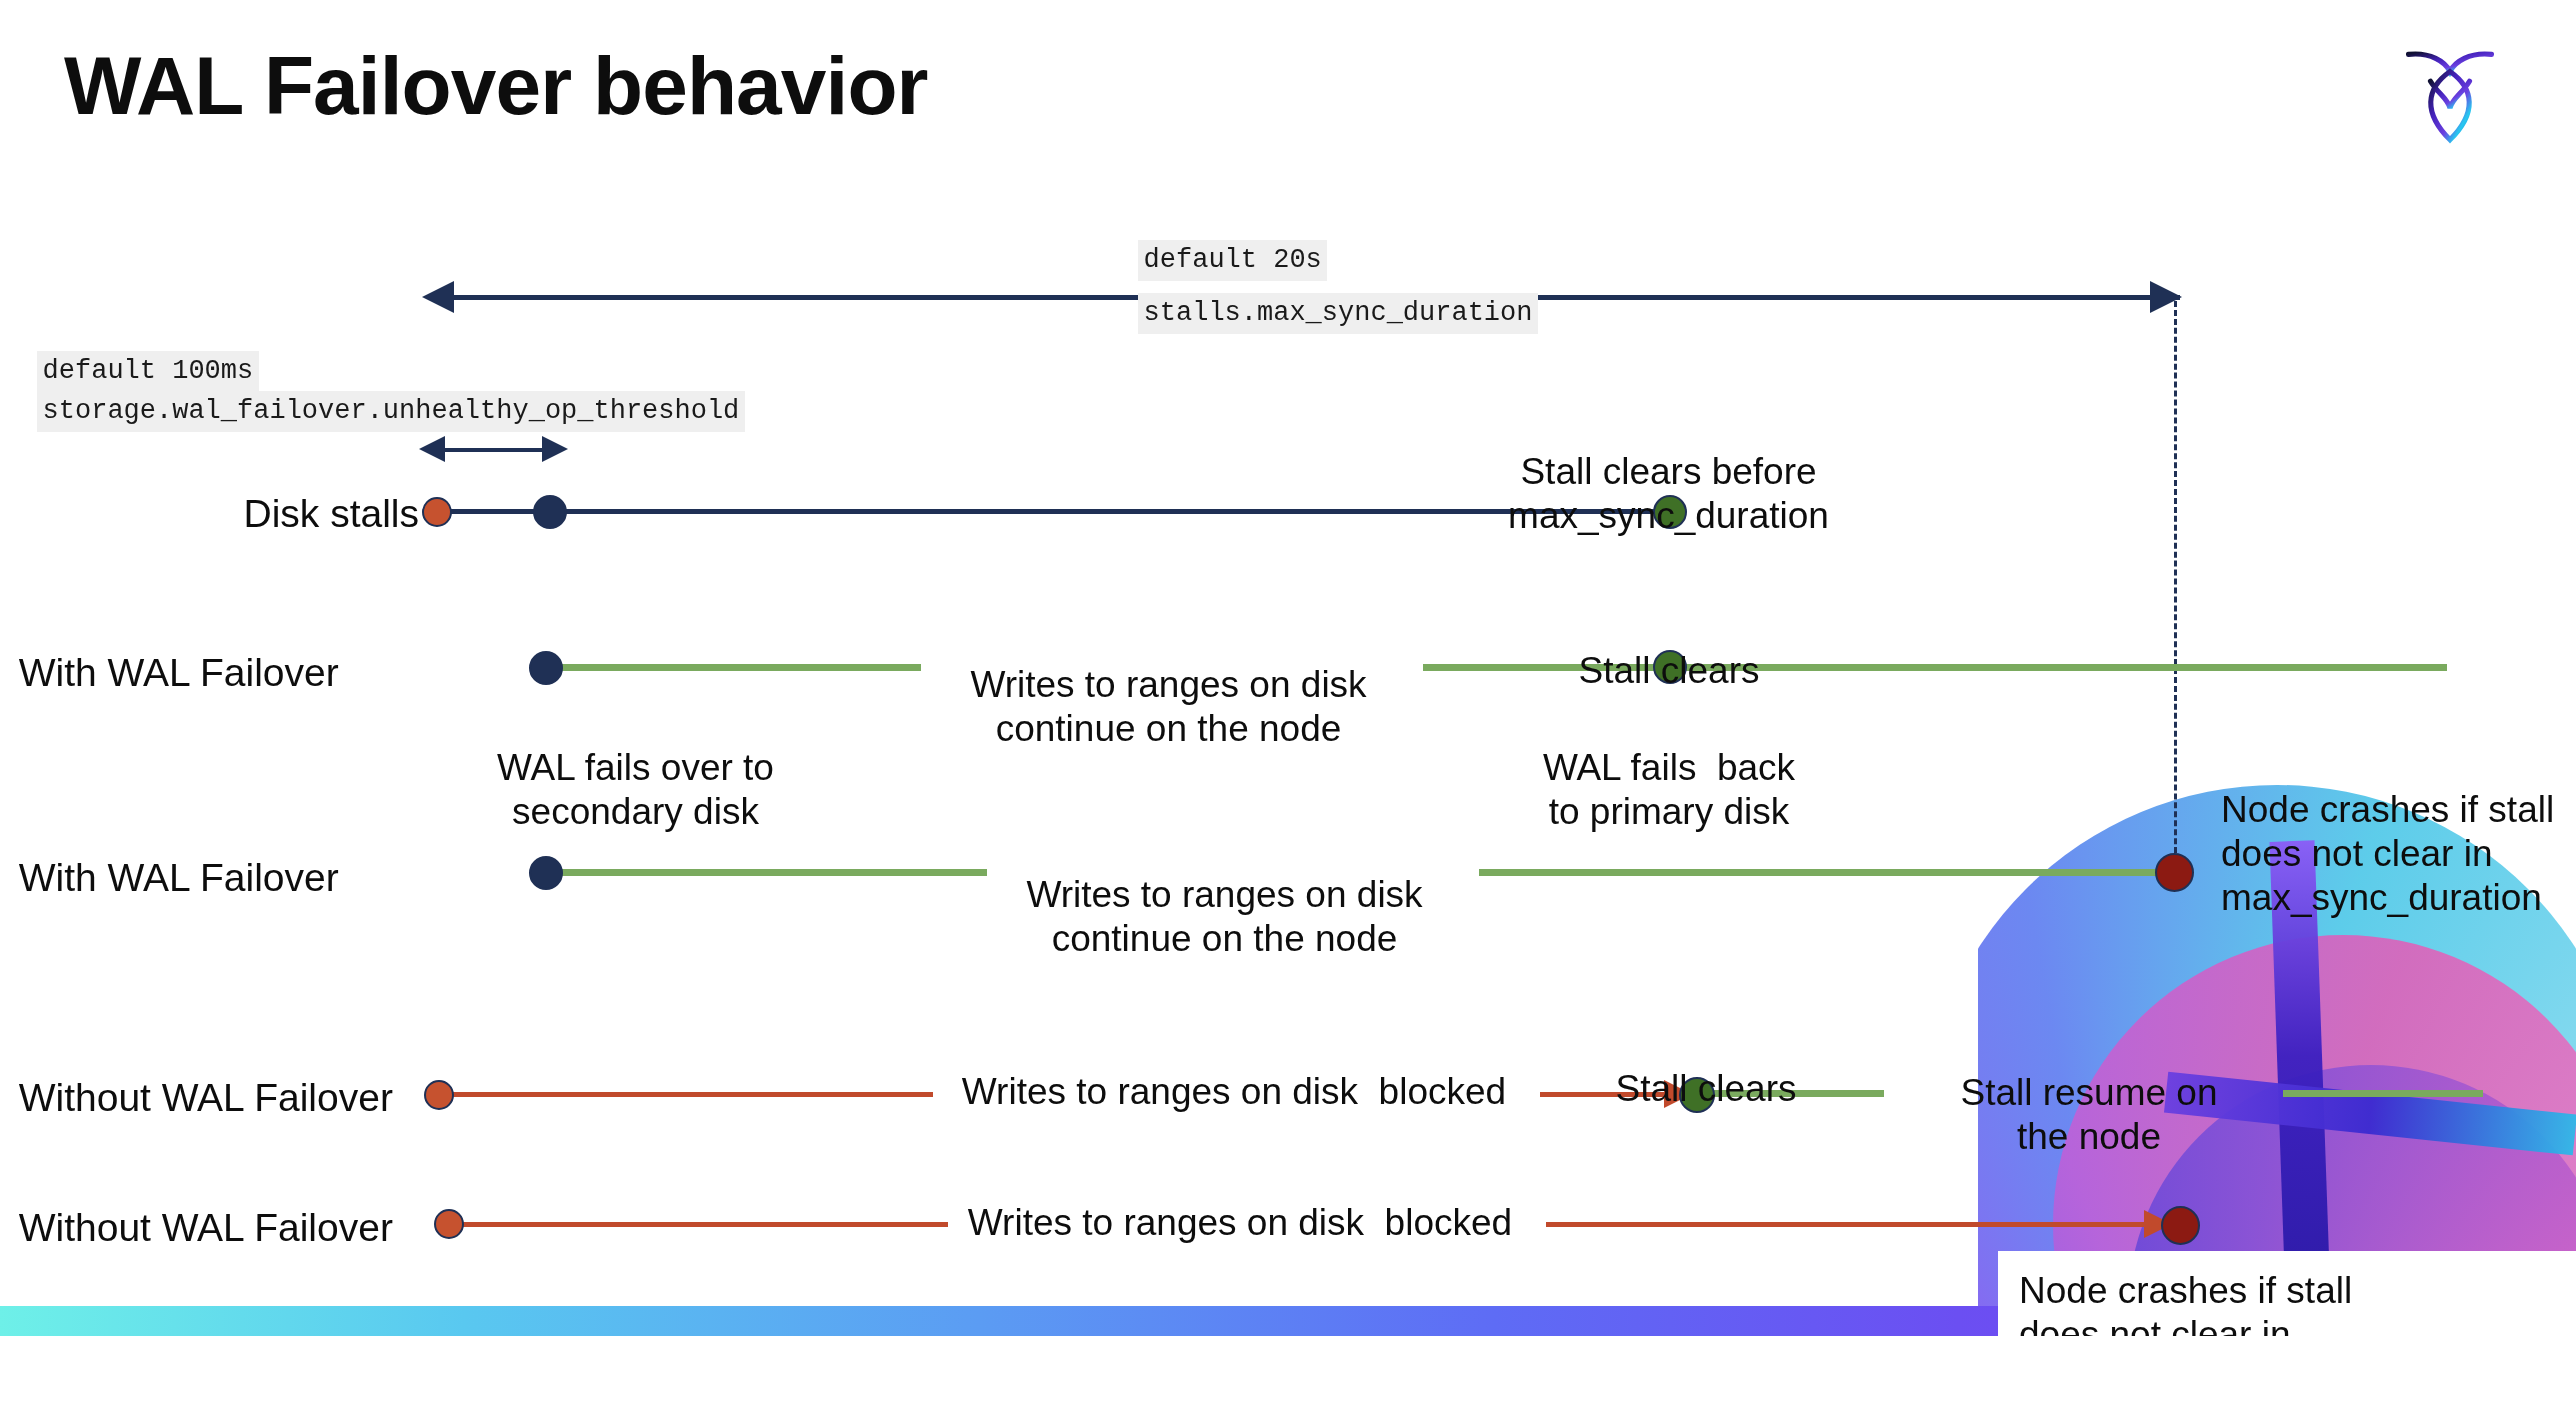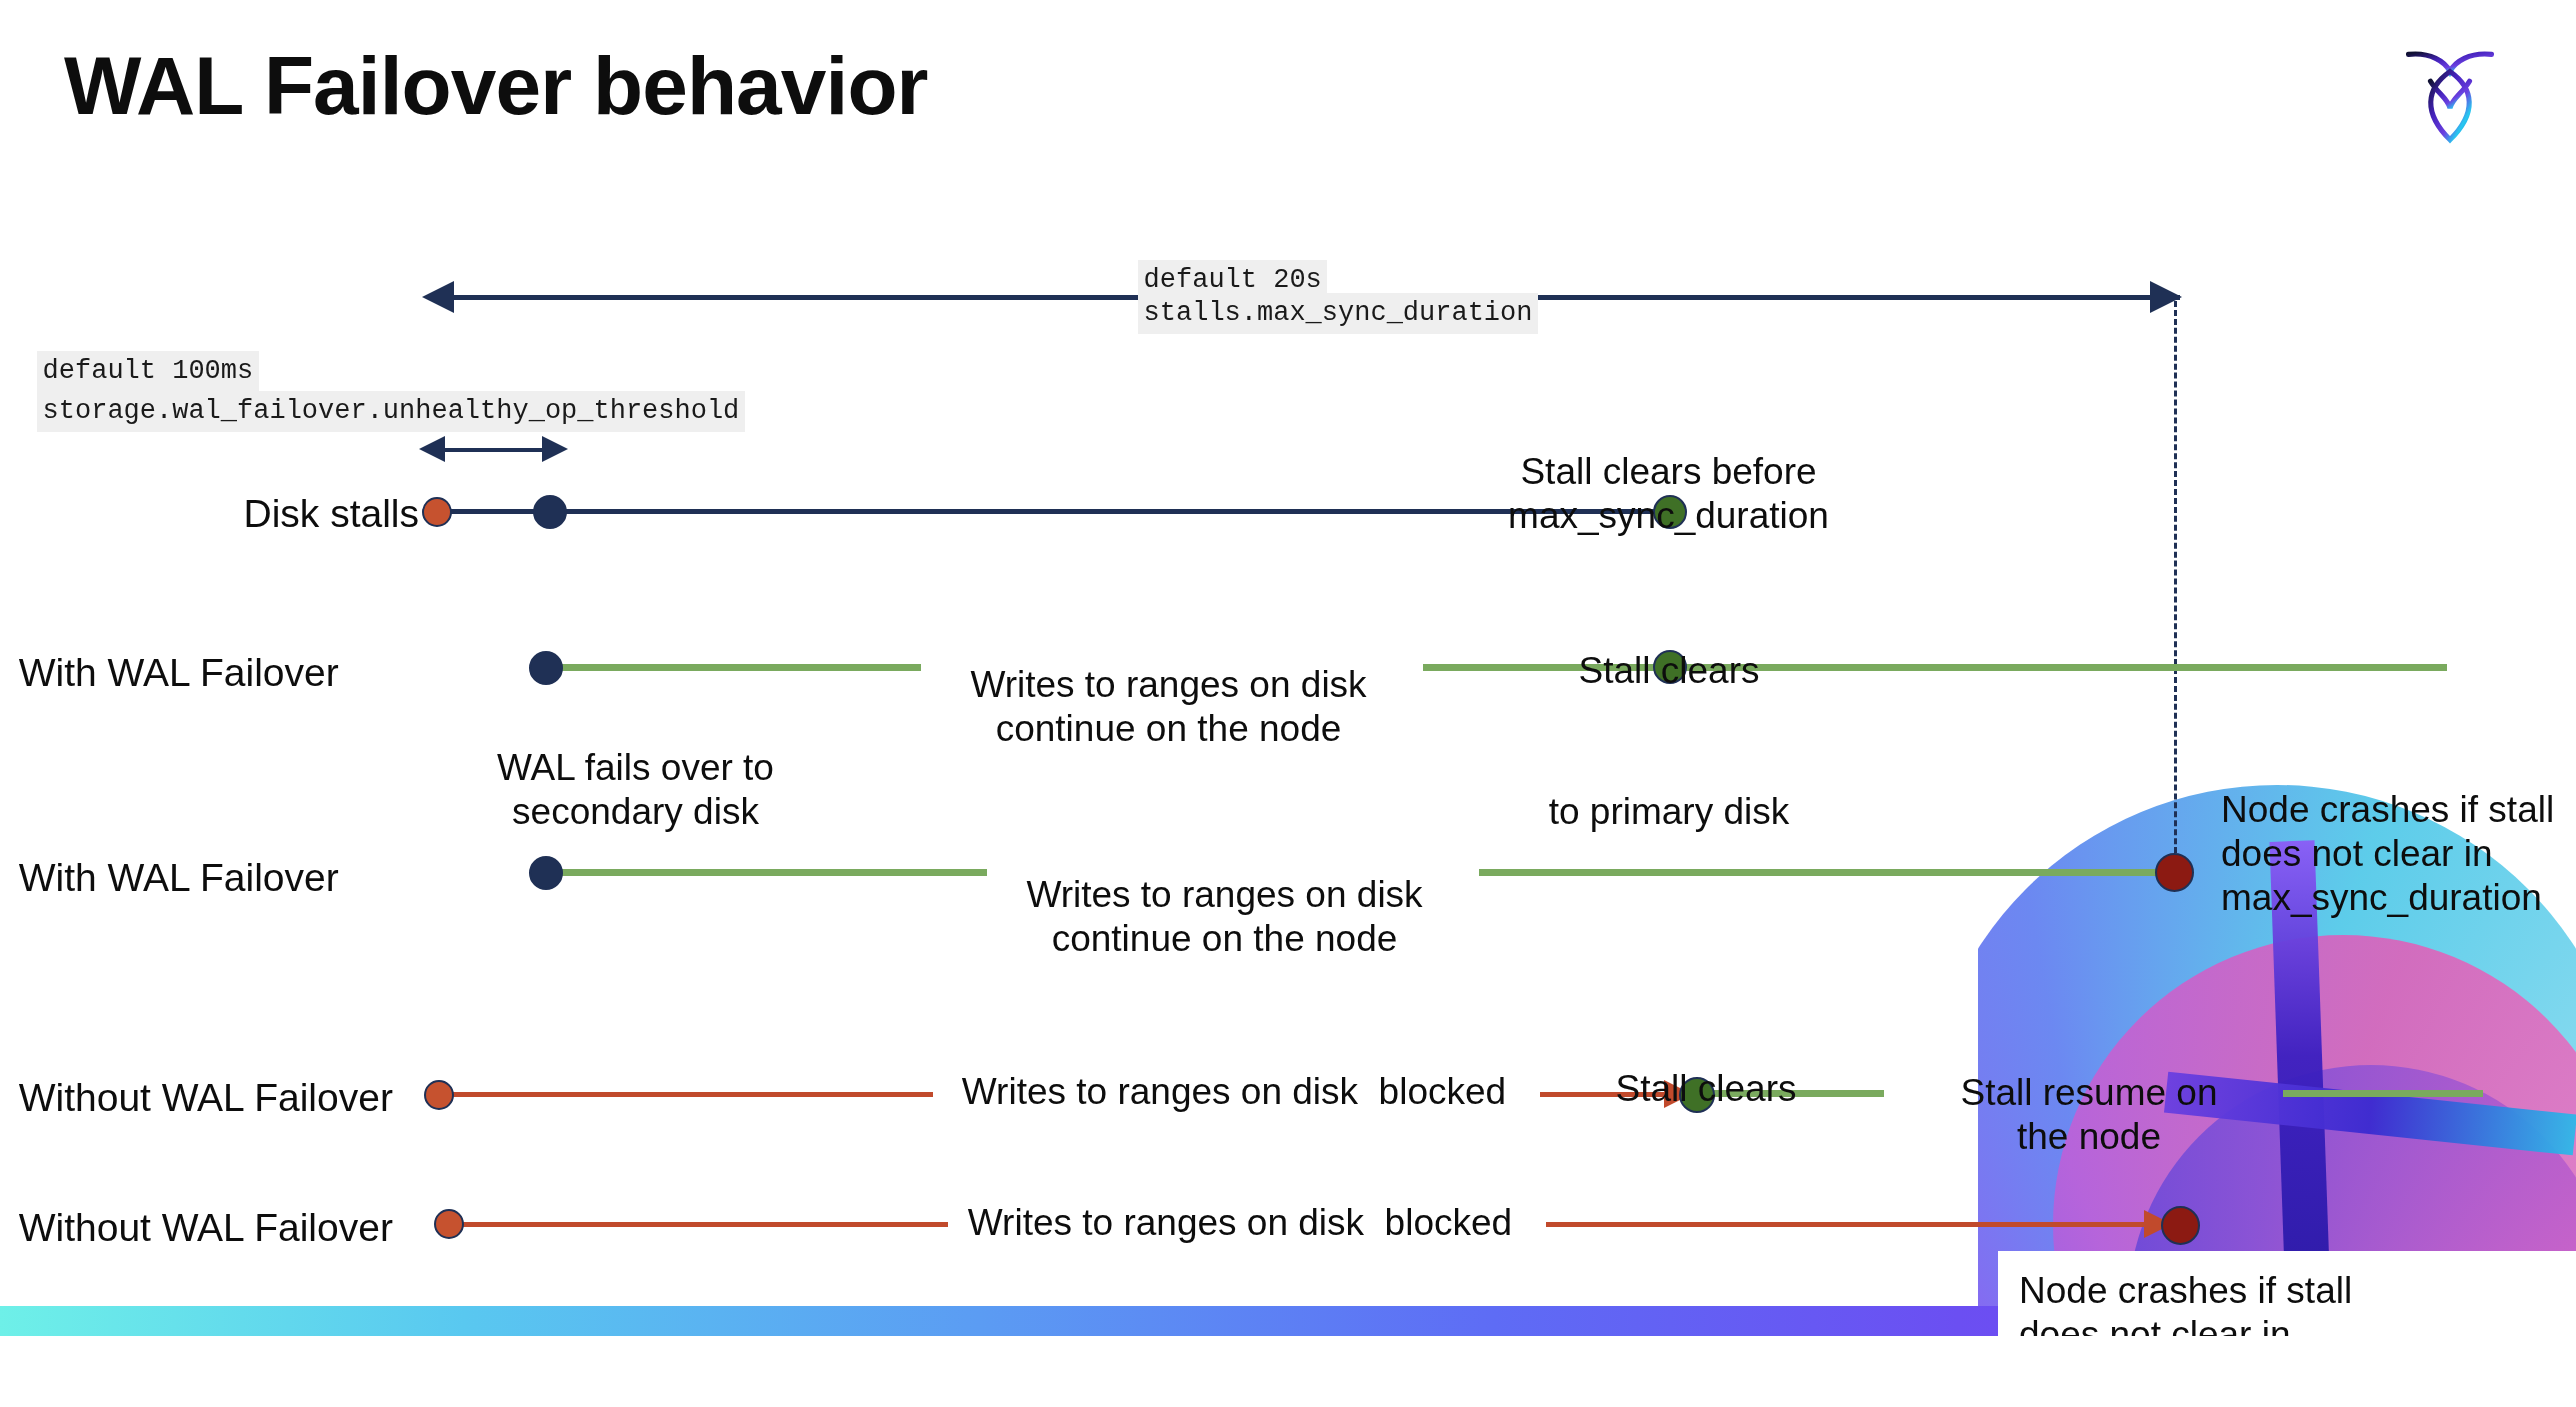--- a/index.html
+++ b/index.html
@@ -116,21 +116,21 @@
     <div style="position:absolute; left:187px; top:308px; width:411px; height:41px;
       background:linear-gradient(90deg,#6a3fe0,#3b2ad0,#2fb8e8); transform:rotate(6deg); opacity:0.95;"></div>
   </div>
 
   <div id="bottombar"></div>
 
   <div class="hline navyline" style="left:430px; top:295px; width:1750px; height:4.7px;"></div>
   <div class="arrowhead ah-left" style="left:422px; top:281px;"></div>
   <div class="arrowhead ah-right" style="left:2150px; top:281px;"></div>
 
-  <div class="code" style="left:1138px; top:260px;">default 20s</div>
+  <div class="code" style="left:1138px; top:240px;">default 20s</div>
   <div class="code" style="left:1138px; top:293px;">stalls.max_sync_duration</div>
 
   <div class="dashed" style="left:2174px; top:301px; height:570px;"></div>
 
   <div class="code" style="left:37px; top:351px;">default 100ms</div>
   <div class="code" style="left:37px; top:391px;">storage.wal_failover.unhealthy_op_threshold</div>
 
   <div class="hline navyline" style="left:437px; top:448px; width:122px; height:3.7px;"></div>
   <div class="arrowhead ah-small-left" style="left:419px; top:436px;"></div>
   <div class="arrowhead ah-small-right" style="left:542px; top:436px;"></div>
@@ -150,20 +150,21 @@
   <div class="hline greenline" style="left:542px; top:664px; width:379px;"></div>
   <div class="hline greenline" style="left:1423px; top:664px; width:1024px;"></div>
   <div class="dot dot-navy" style="left:529px; top:651px; width:34px; height:34px;"></div>
   <div class="dot dot-green" style="left:1653px; top:650px; width:34px; height:34px;"></div>
 
   <div class="lbl note" style="left:935px; top:620px; width:467px;">Writes to ranges on disk</div>
   <div class="lbl note" style="left:935px; top:664px; width:467px;">continue on the node</div>
 
   <div class="lbl note" style="left:1496px; top:606px; width:346px;">Stall clears</div>
 
+  <div class="lbl note" style="left:1496px; top:703px; width:346px;">WAL fails  back</div>
   <div class="lbl note" style="left:1496px; top:747px; width:346px;">to primary disk</div>
 
   <div class="lbl note" style="left:430px; top:703px; width:411px;">WAL fails over to</div>
   <div class="lbl note" style="left:430px; top:747px; width:411px;">secondary disk</div>
 
   <div class="lbl rowlabel" style="left:18.7px; top:856px; width:400px; text-align:left;">With WAL Failover</div>
 
   <div class="hline greenline" style="left:542px; top:869px; width:445px;"></div>
   <div class="hline greenline" style="left:1479px; top:869px; width:701px;"></div>
   <div class="dot dot-navy" style="left:529px; top:856px; width:34px; height:34px;"></div>

